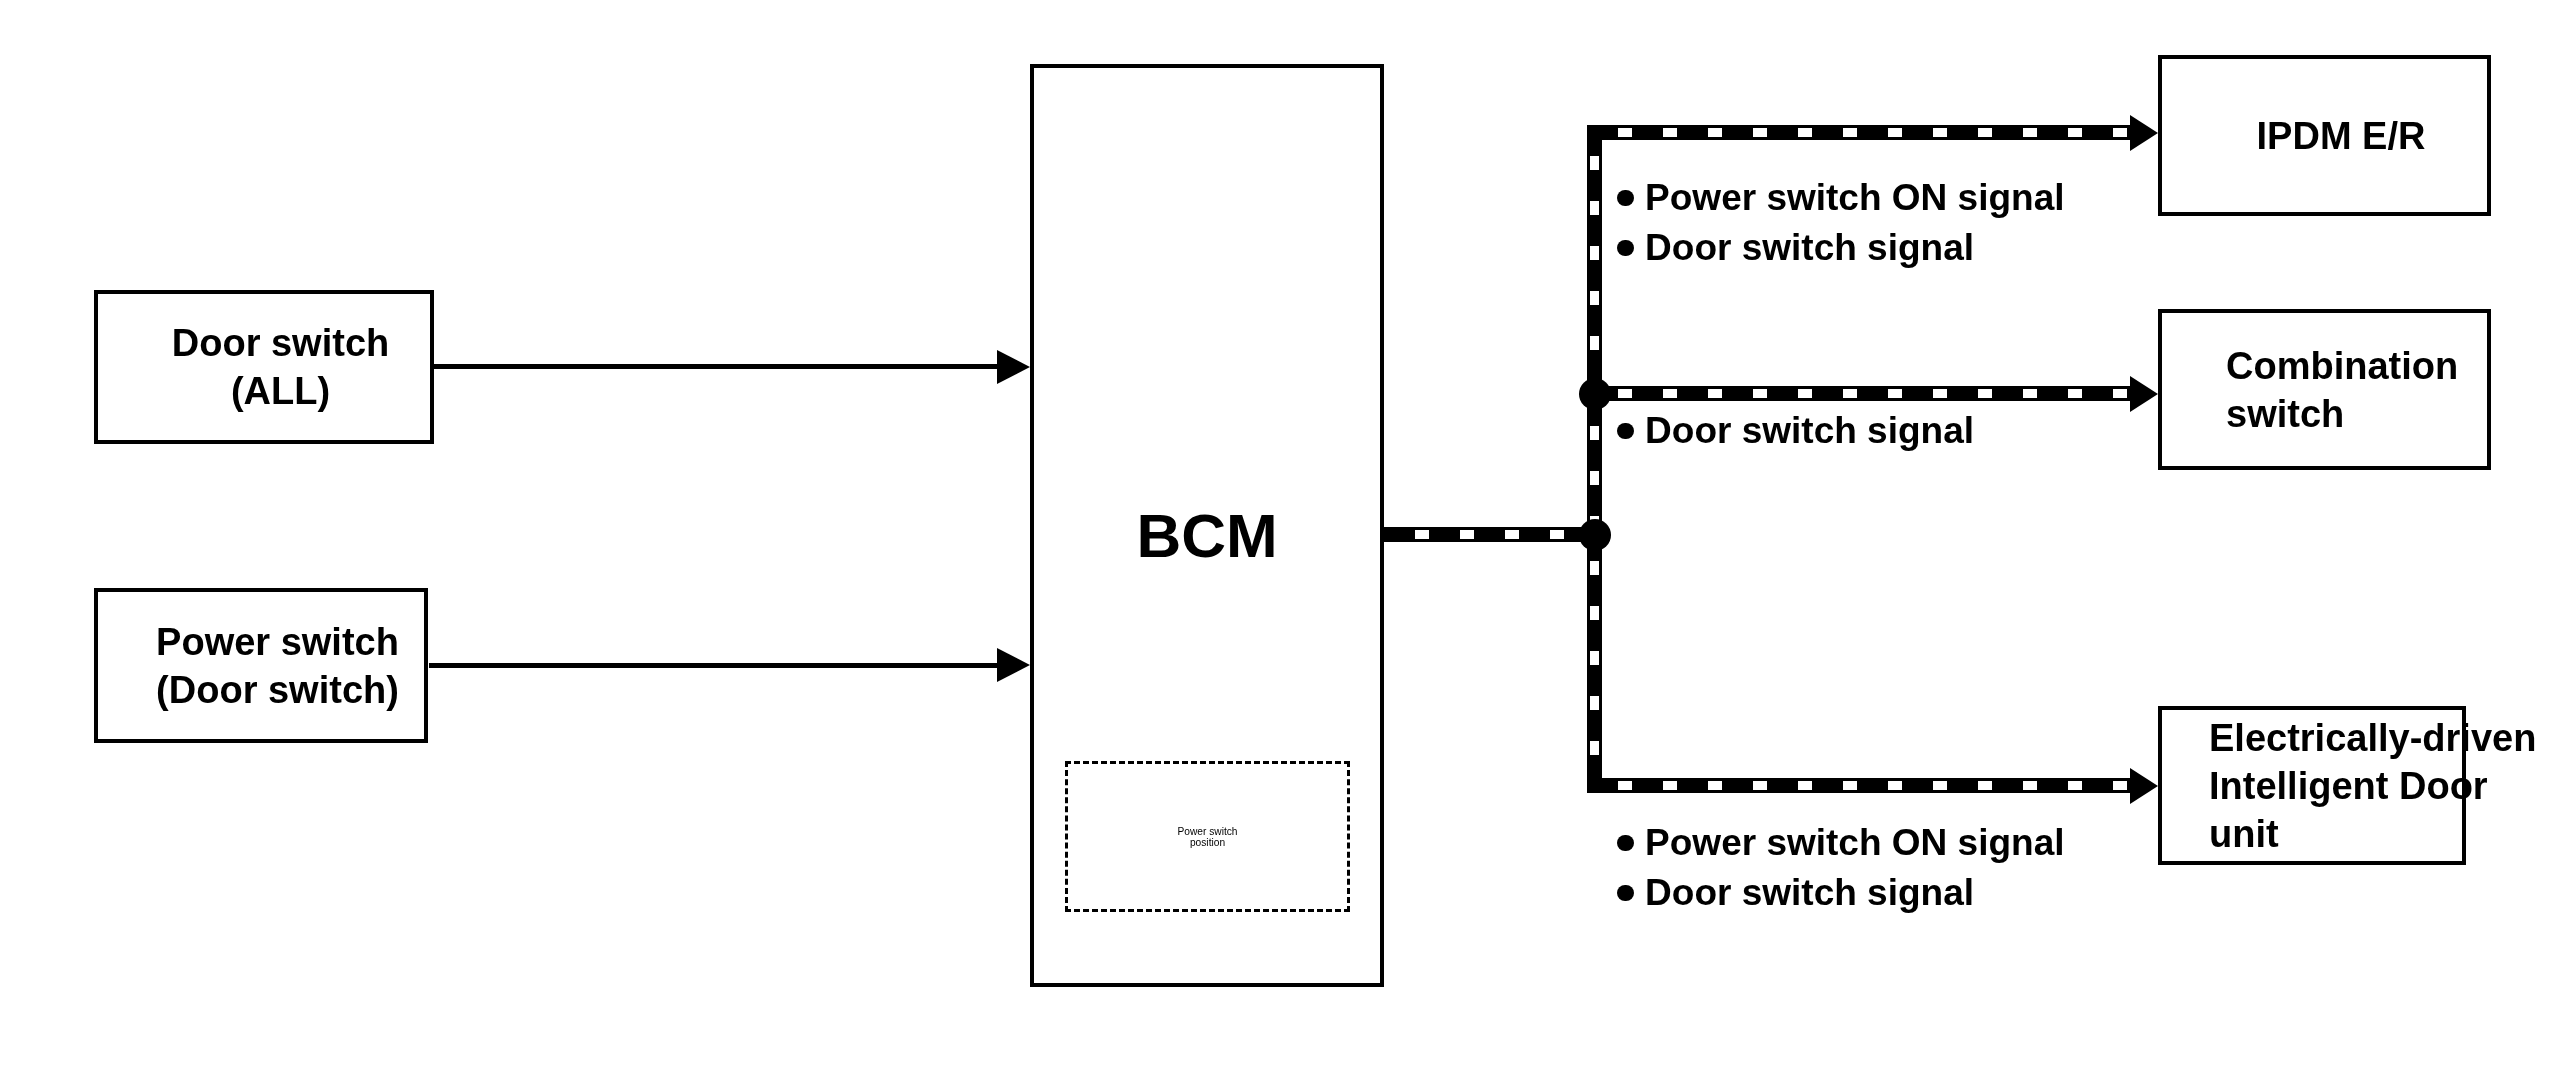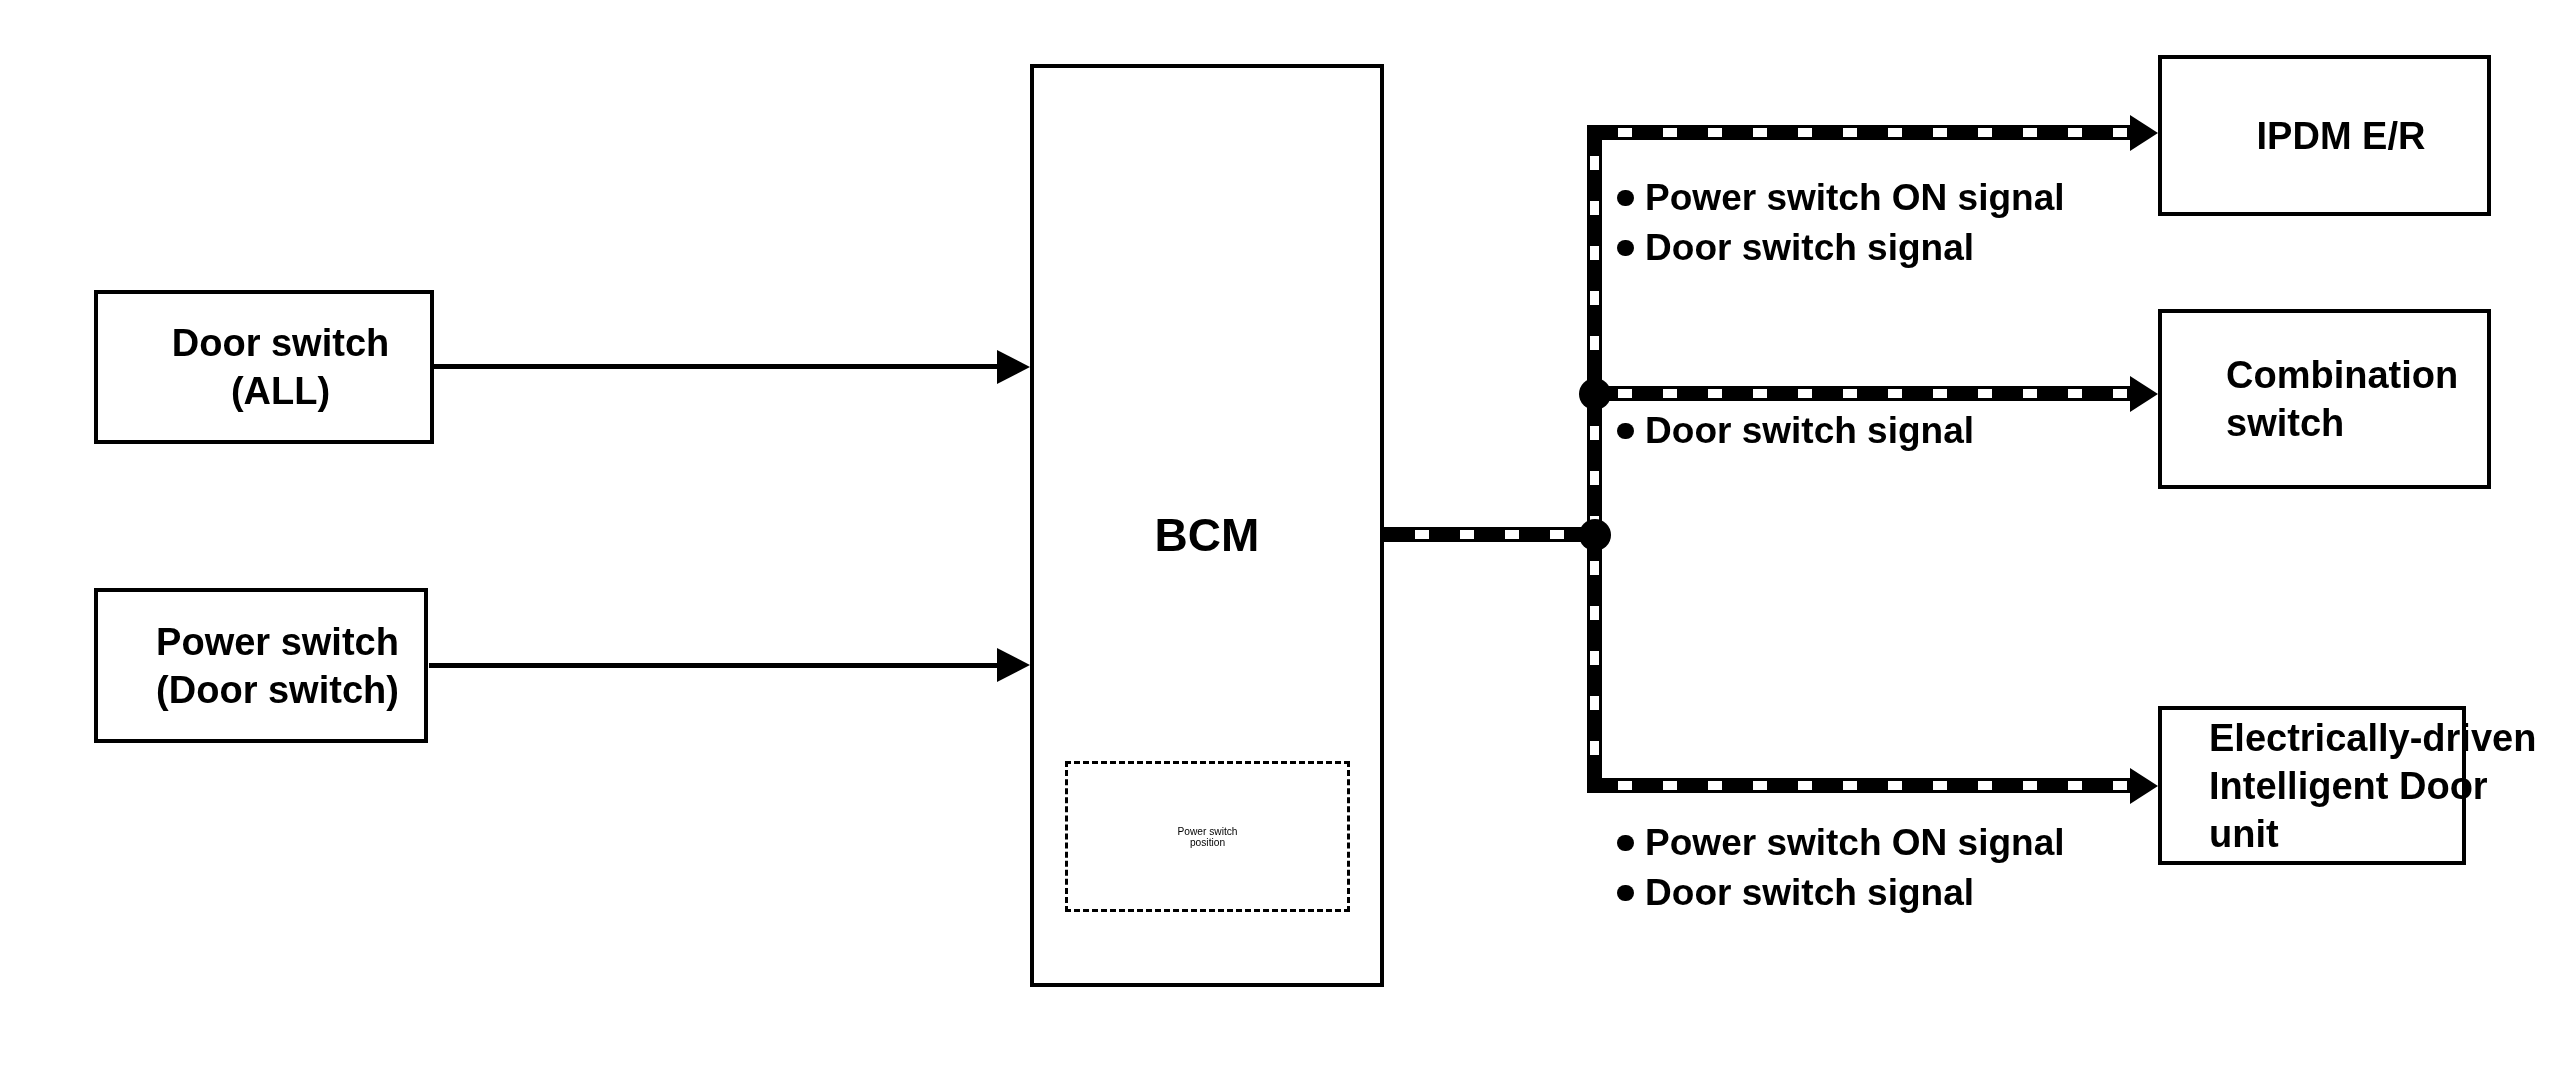--- a/index.html
+++ b/index.html
@@ -44,21 +44,21 @@
     display: flex;
     flex-direction: column;
     justify-content: center;
     z-index: 7;
   }
   .bcm-label {
     position: absolute;
     left: 0; right: 0;
     text-align: center;
     font-weight: bold;
-    font-size: 46px;
+    font-size: 62px;
     line-height: 51px;
   }
   
   .thin-h {
     position: absolute;
     height: 4.5px;
     background: #000;
     z-index: 1;
   }
   .arr {
@@ -165,21 +165,21 @@
 
   <div class="dashed-box center" style="left:1065px; top:761px; width:285px; height:151px;">
     <div class="bline" style="text-align:center;">Power switch</div>
     <div class="bline" style="text-align:center;">position</div>
   </div>
 
   <div class="box center" style="left:2158px; top:55px; width:333px; height:161px;">
     <div class="bline">IPDM E/R</div>
   </div>
 
-  <div class="box leftpad" style="left:2158px; top:309px; width:333px; height:180px; padding-left:31px;">
+  <div class="box leftpad" style="left:2158px; top:309px; width:333px; height:161px; padding-left:31px;">
     <div class="bline">Combination</div>
     <div class="bline">switch</div>
   </div>
 
   <div class="box leftpad" style="left:2158px; top:706px; width:308px; height:159px; padding-left:14px;">
     <div class="bline">Electrically-driven</div>
     <div class="bline">Intelligent Door</div>
     <div class="bline">unit</div>
   </div>
 

